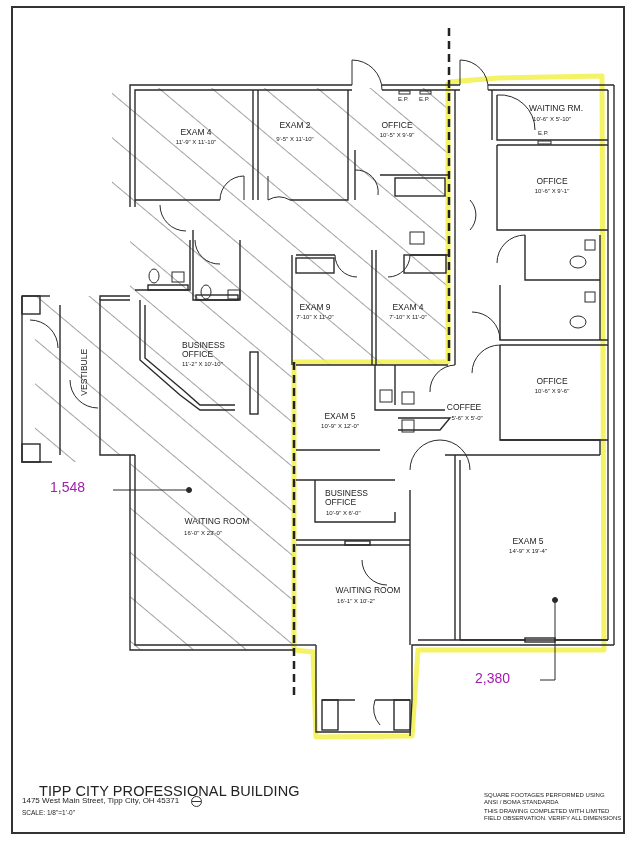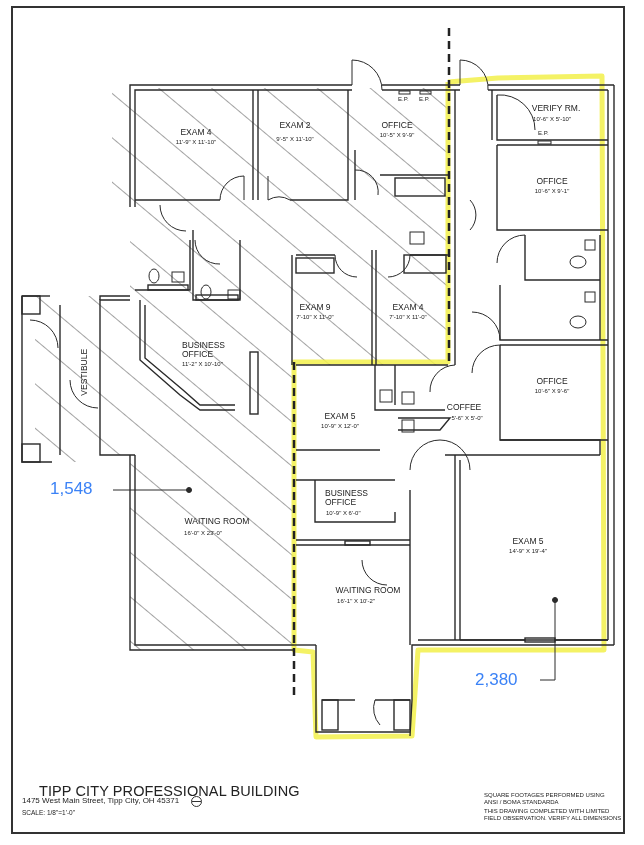--- a/index.html
+++ b/index.html
@@ -2,21 +2,21 @@
 <html><head>
 <meta charset="utf-8">
 <style>
   html, body { margin:0; padding:0; background:#ffffff; }
   body { width:644px; height:845px; position:relative; overflow:hidden;
          font-family:"Liberation Sans", sans-serif; color:#222; }
   #plan { position:absolute; left:0; top:0; }
   .lbl { position:absolute; font-family:"Liberation Sans", sans-serif; color:#222; line-height:1; white-space:nowrap; }
   .rname { font-size:8.5px; text-align:center; transform:translateX(-50%); }
   .rdim { font-size:6px; text-align:center; transform:translateX(-50%); margin-top:1px; }
-  .big { font-size:17px; color:#3b82f6; }
+  .big { font-size:14px; color:#a21caf; }
   .title { font-size:14.5px; color:#222; letter-spacing:0.1px; }
   .addr { font-size:8px; }
   .scale { font-size:6.5px; }
   .note { font-size:6px; line-height:1.15; }
   .ep { font-size:6px; }
 </style>
 </head>
 <body>
 
 <svg id="plan" width="644" height="845" viewBox="0 0 644 845" xmlns="http://www.w3.org/2000/svg">
@@ -200,21 +200,21 @@
 <div class="lbl rname" style="left:295px;top:121px;">EXAM 2</div>
 <div class="lbl rdim" style="left:295px;top:135px;">9'-5" X 11'-10"</div>
 
 <div class="lbl rname" style="left:397px;top:121px;">OFFICE</div>
 <div class="lbl rdim" style="left:397px;top:131px;">10'-5" X 9'-9"</div>
 
 <div class="lbl ep" style="left:398px;top:96px;">E.P.</div>
 <div class="lbl ep" style="left:419px;top:96px;">E.P.</div>
 <div class="lbl ep" style="left:538px;top:130px;">E.P.</div>
 
-<div class="lbl rname" style="left:556px;top:104px;">VERIFY RM.</div>
+<div class="lbl rname" style="left:556px;top:104px;">WAITING RM.</div>
 <div class="lbl rdim" style="left:552px;top:115px;">10'-6" X 5'-10"</div>
 
 <div class="lbl rname" style="left:552px;top:177px;">OFFICE</div>
 <div class="lbl rdim" style="left:552px;top:187px;">10'-6" X 9'-1"</div>
 
 <div class="lbl rname" style="left:315px;top:303px;">EXAM 9</div>
 <div class="lbl rdim" style="left:315px;top:313px;">7'-10" X 11'-0"</div>
 
 <div class="lbl rname" style="left:408px;top:303px;">EXAM 4</div>
 <div class="lbl rdim" style="left:408px;top:313px;">7'-10" X 11'-0"</div>

